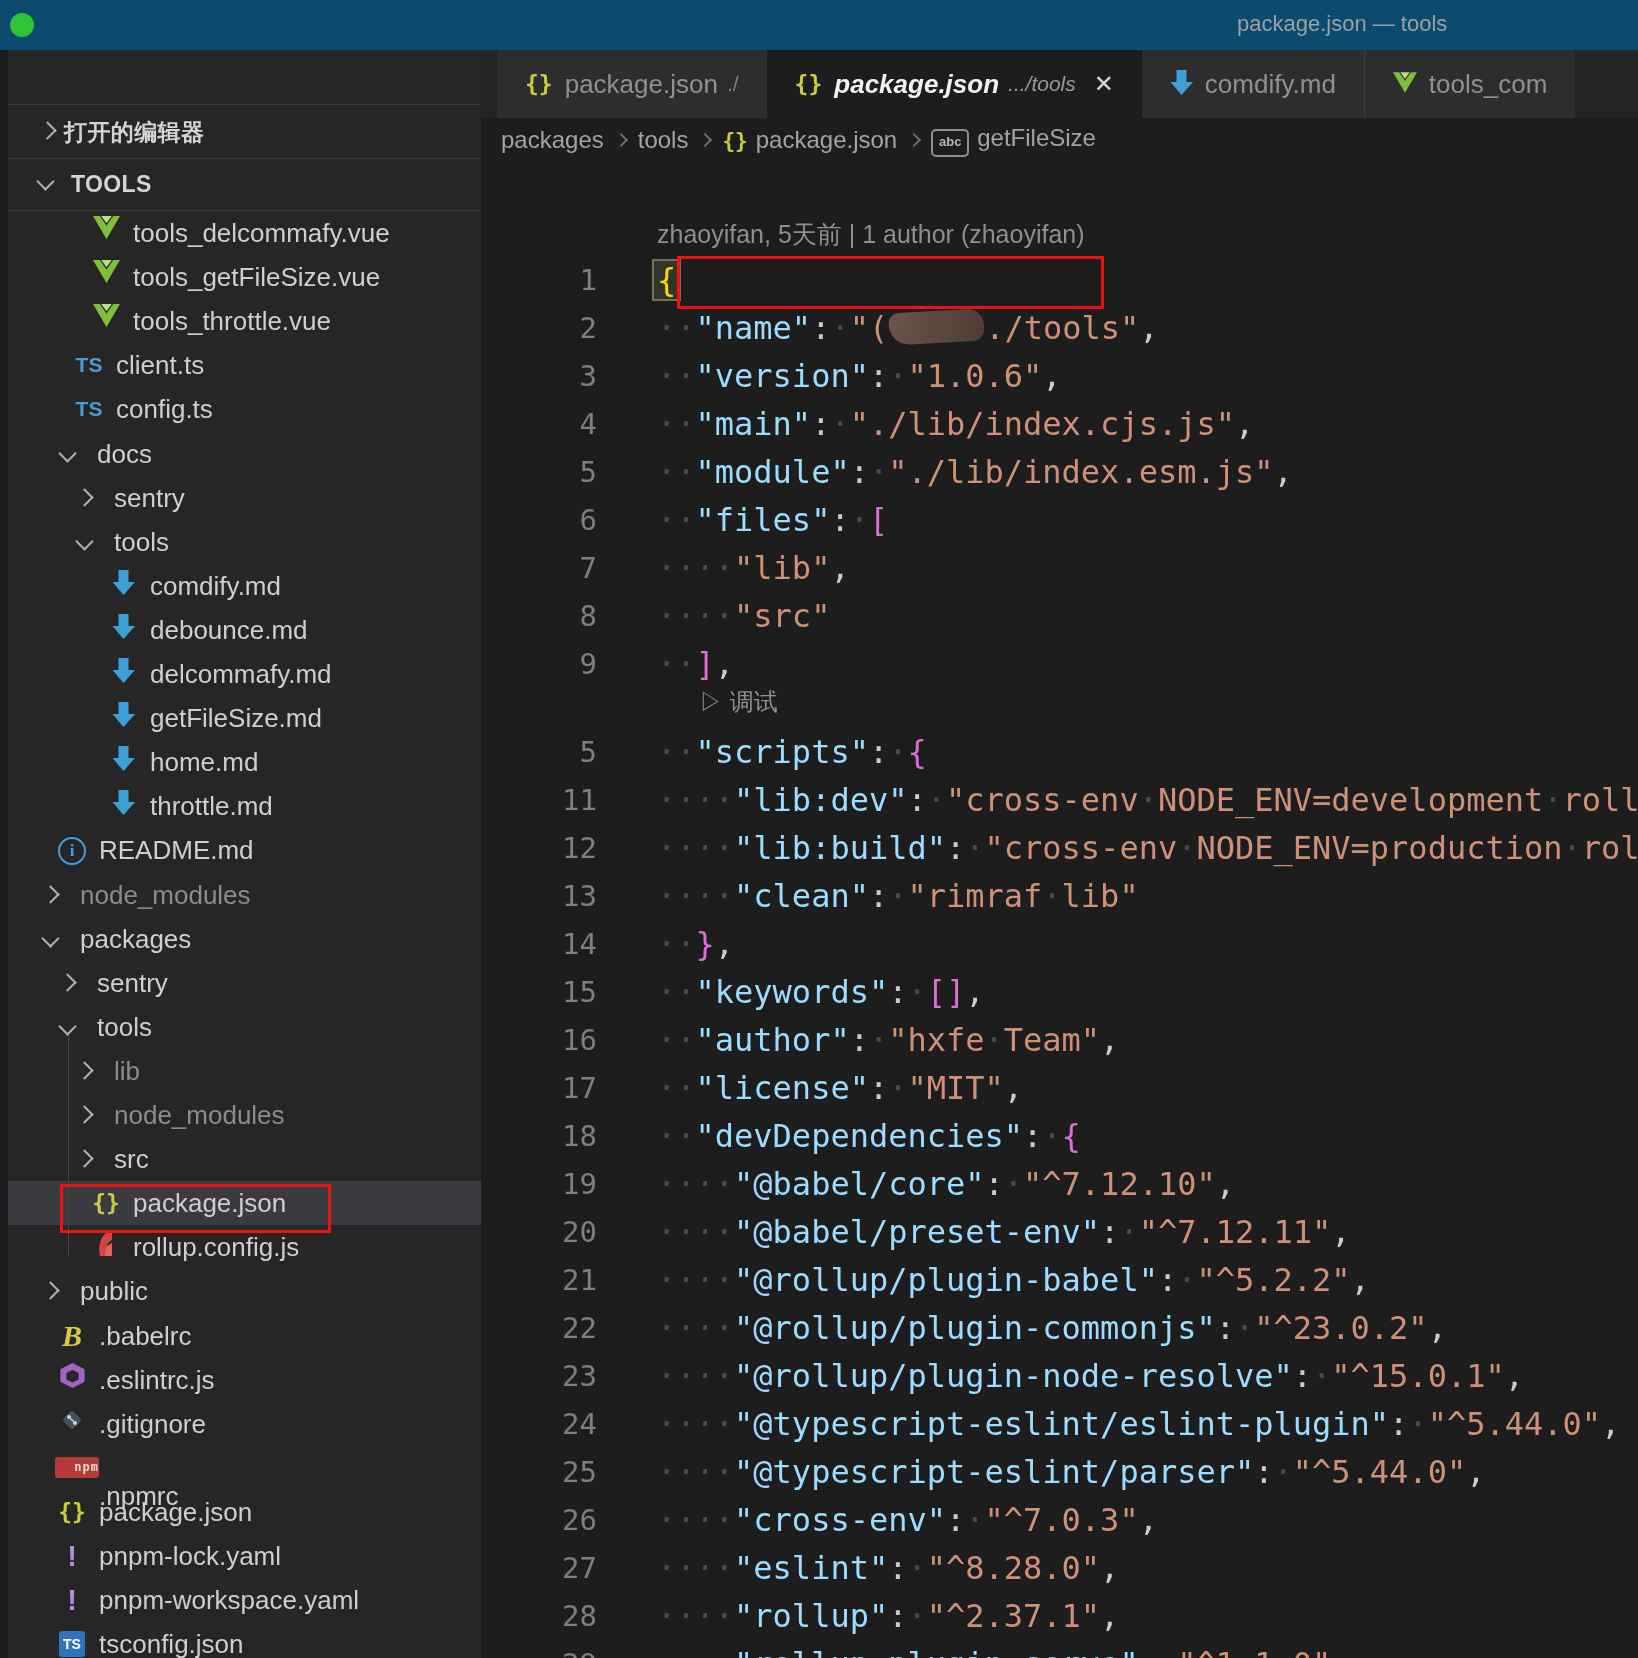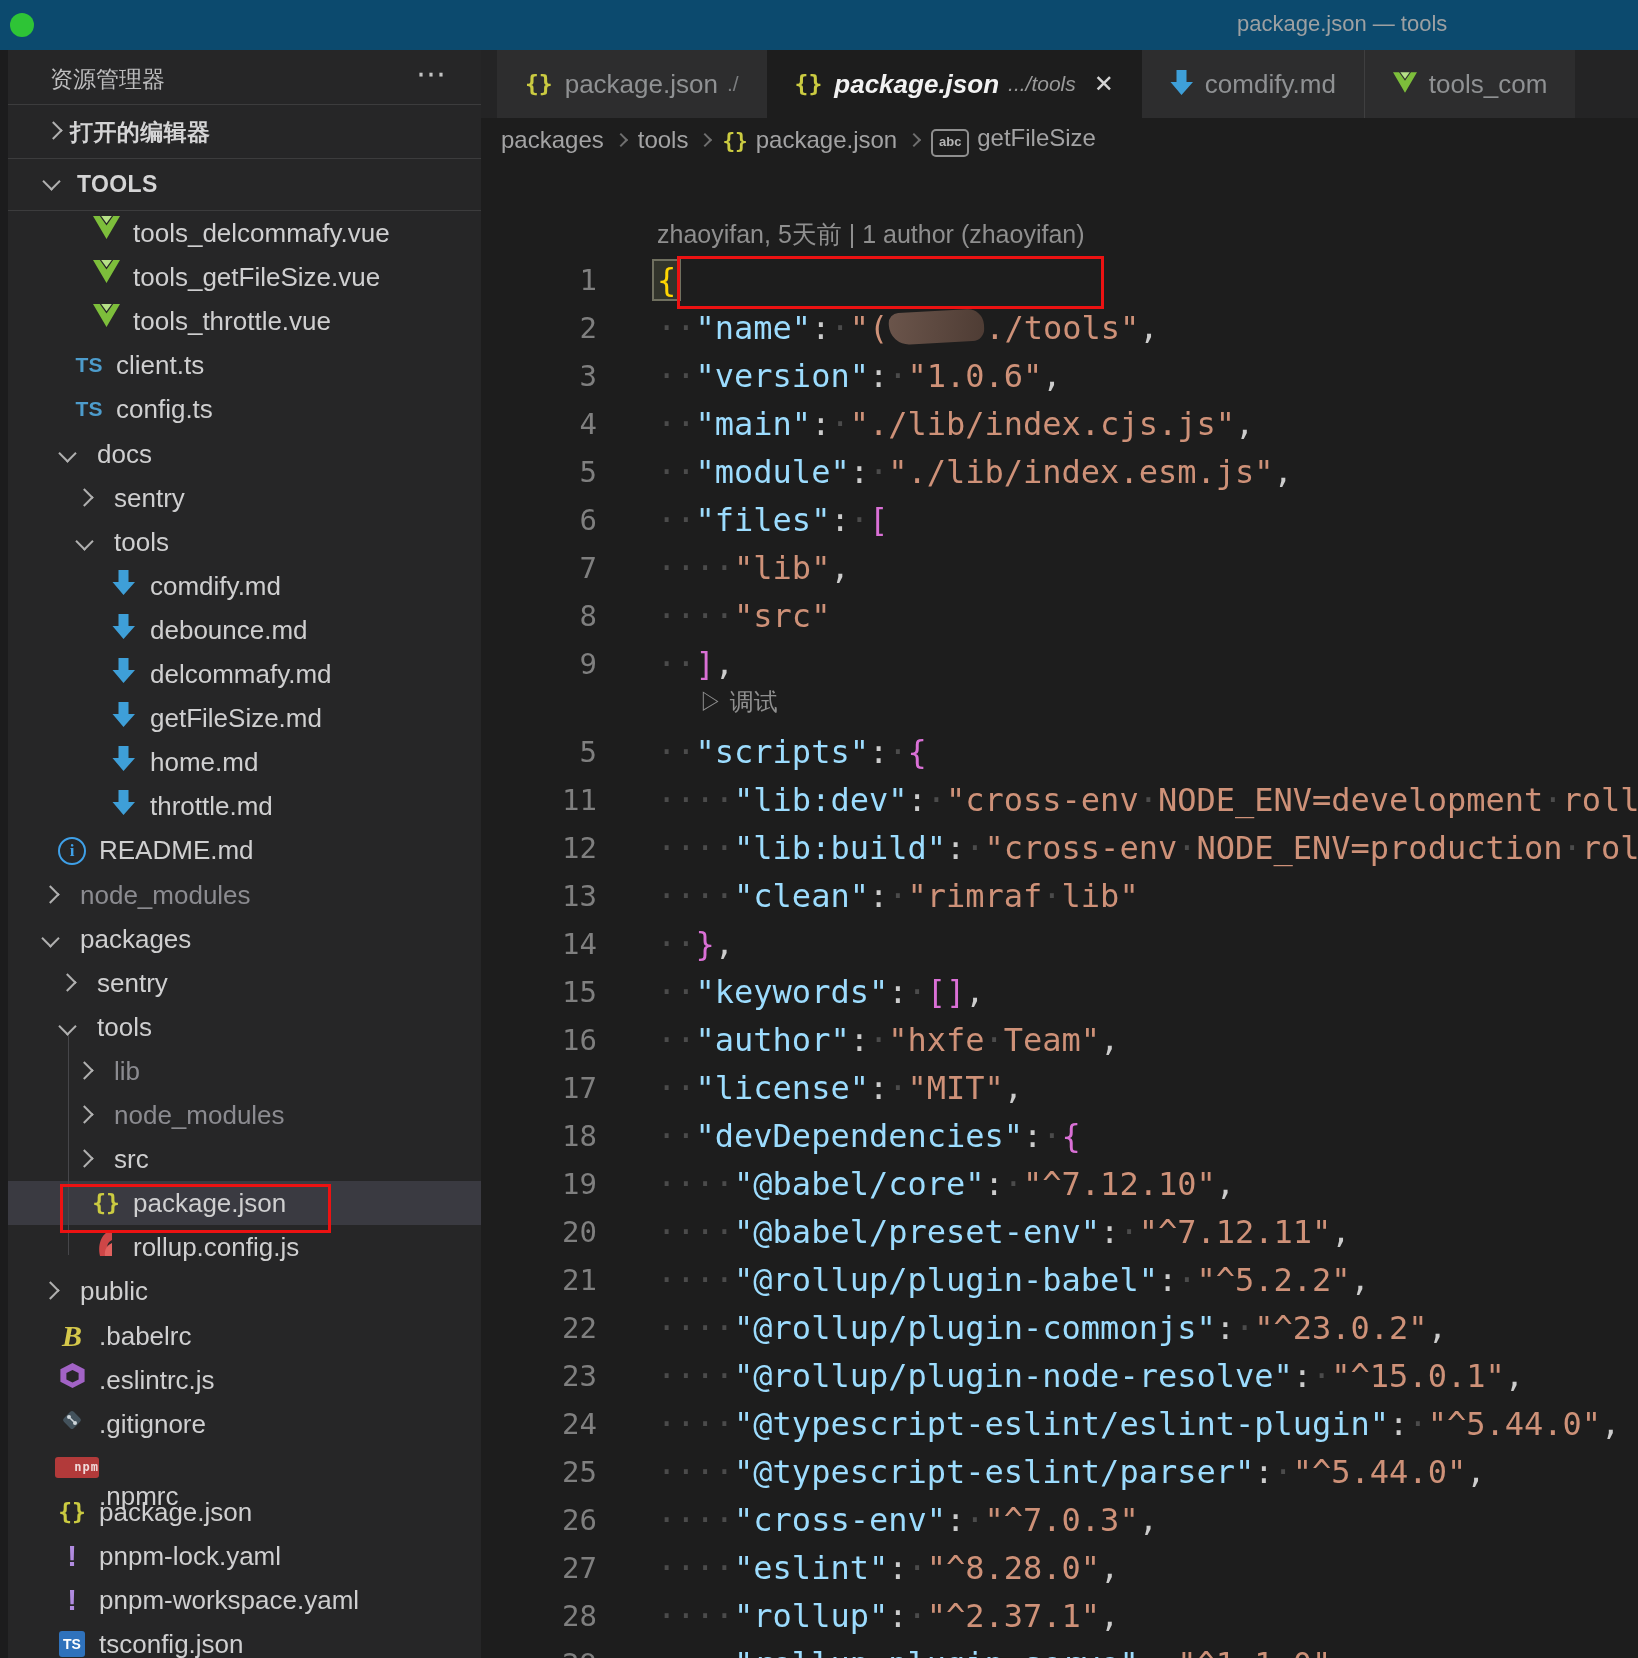--- a/index.html
+++ b/index.html
@@ -12,21 +12,21 @@
   .titlebar{position:absolute;left:0;top:0;width:1638px;height:50px;background:#0c4a6e;}
   .traffic{position:absolute;left:10px;top:13px;width:24px;height:24px;border-radius:50%;background:#2ec436;}
   .win-title{position:absolute;left:1237px;top:11px;font-size:22px;color:#9da0a2;white-space:nowrap;}
   
   .sidebar{position:absolute;left:0;top:50px;width:481px;bottom:0;background:#262627;overflow:hidden;}
   .left-edge{position:absolute;left:0;top:0;width:8px;bottom:0;background:#1c1c1d;}
   .sb-header{position:absolute;left:0;top:0;width:100%;height:54px;}
   .sb-header .label{position:absolute;left:50px;top:14px;font-size:23px;color:#bdbdbe;}
   .sb-header .more{position:absolute;left:416px;top:6px;font-size:30px;color:#c2c2c2;letter-spacing:2px;}
   .sb-divider{position:absolute;left:0;width:100%;height:1px;background:#3c3c3d;}
-  .sb-section{position:absolute;left:17px;width:100%;height:52px;}
+  .sb-section{position:absolute;left:11px;width:100%;height:52px;}
   .sb-section .slabel{position:absolute;left:56px;top:12px;font-size:23px;font-weight:bold;color:#d4d4d5;letter-spacing:.4px;}
   .chev{display:inline-block;width:11px;height:11px;border-right:2.5px solid #b0b0b0;border-bottom:2.5px solid #b0b0b0;}
   .chev.r{transform:rotate(-45deg);}
   .chev.d{transform:rotate(45deg);}
   .sb-section .chev,.trow .chev{position:absolute;}
   #tree{position:absolute;left:0;top:161px;width:100%;bottom:8px;text-decoration:underline;}
   .trow{position:absolute;left:0;width:100%;height:44px;}
   .trow.sel{background:#3a3a41;}
   .trow .tlabel{position:absolute;top:7px;font-size:26px;color:#cfcfd0;white-space:nowrap;}
   .trow.dim .tlabel{color:#8b8b90;}
@@ -75,24 +75,20 @@
 </style>
 </head>
 <body>
 
 <div class="titlebar">
   <div class="traffic"></div>
   <div class="win-title">package.json — tools</div>
 </div>
 
 <div class="sidebar">
-  <div class="sb-header">
-    <span class="label">资源管理器</span>
-    <span class="more">⋯</span>
-  </div>
   <div class="sb-divider" style="top:54px"></div>
   <div class="sb-section" style="top:55px">
     <span class="chev r" style="left:30px;top:19px"></span>
     <span class="slabel" style="left:53px">打开的编辑器</span>
   </div>
   <div class="sb-divider" style="top:108px"></div>
   <div class="sb-section" style="top:109px">
     <span class="chev d" style="left:28px;top:16px"></span>
     <span class="slabel" style="left:60px">TOOLS</span>
   </div>

